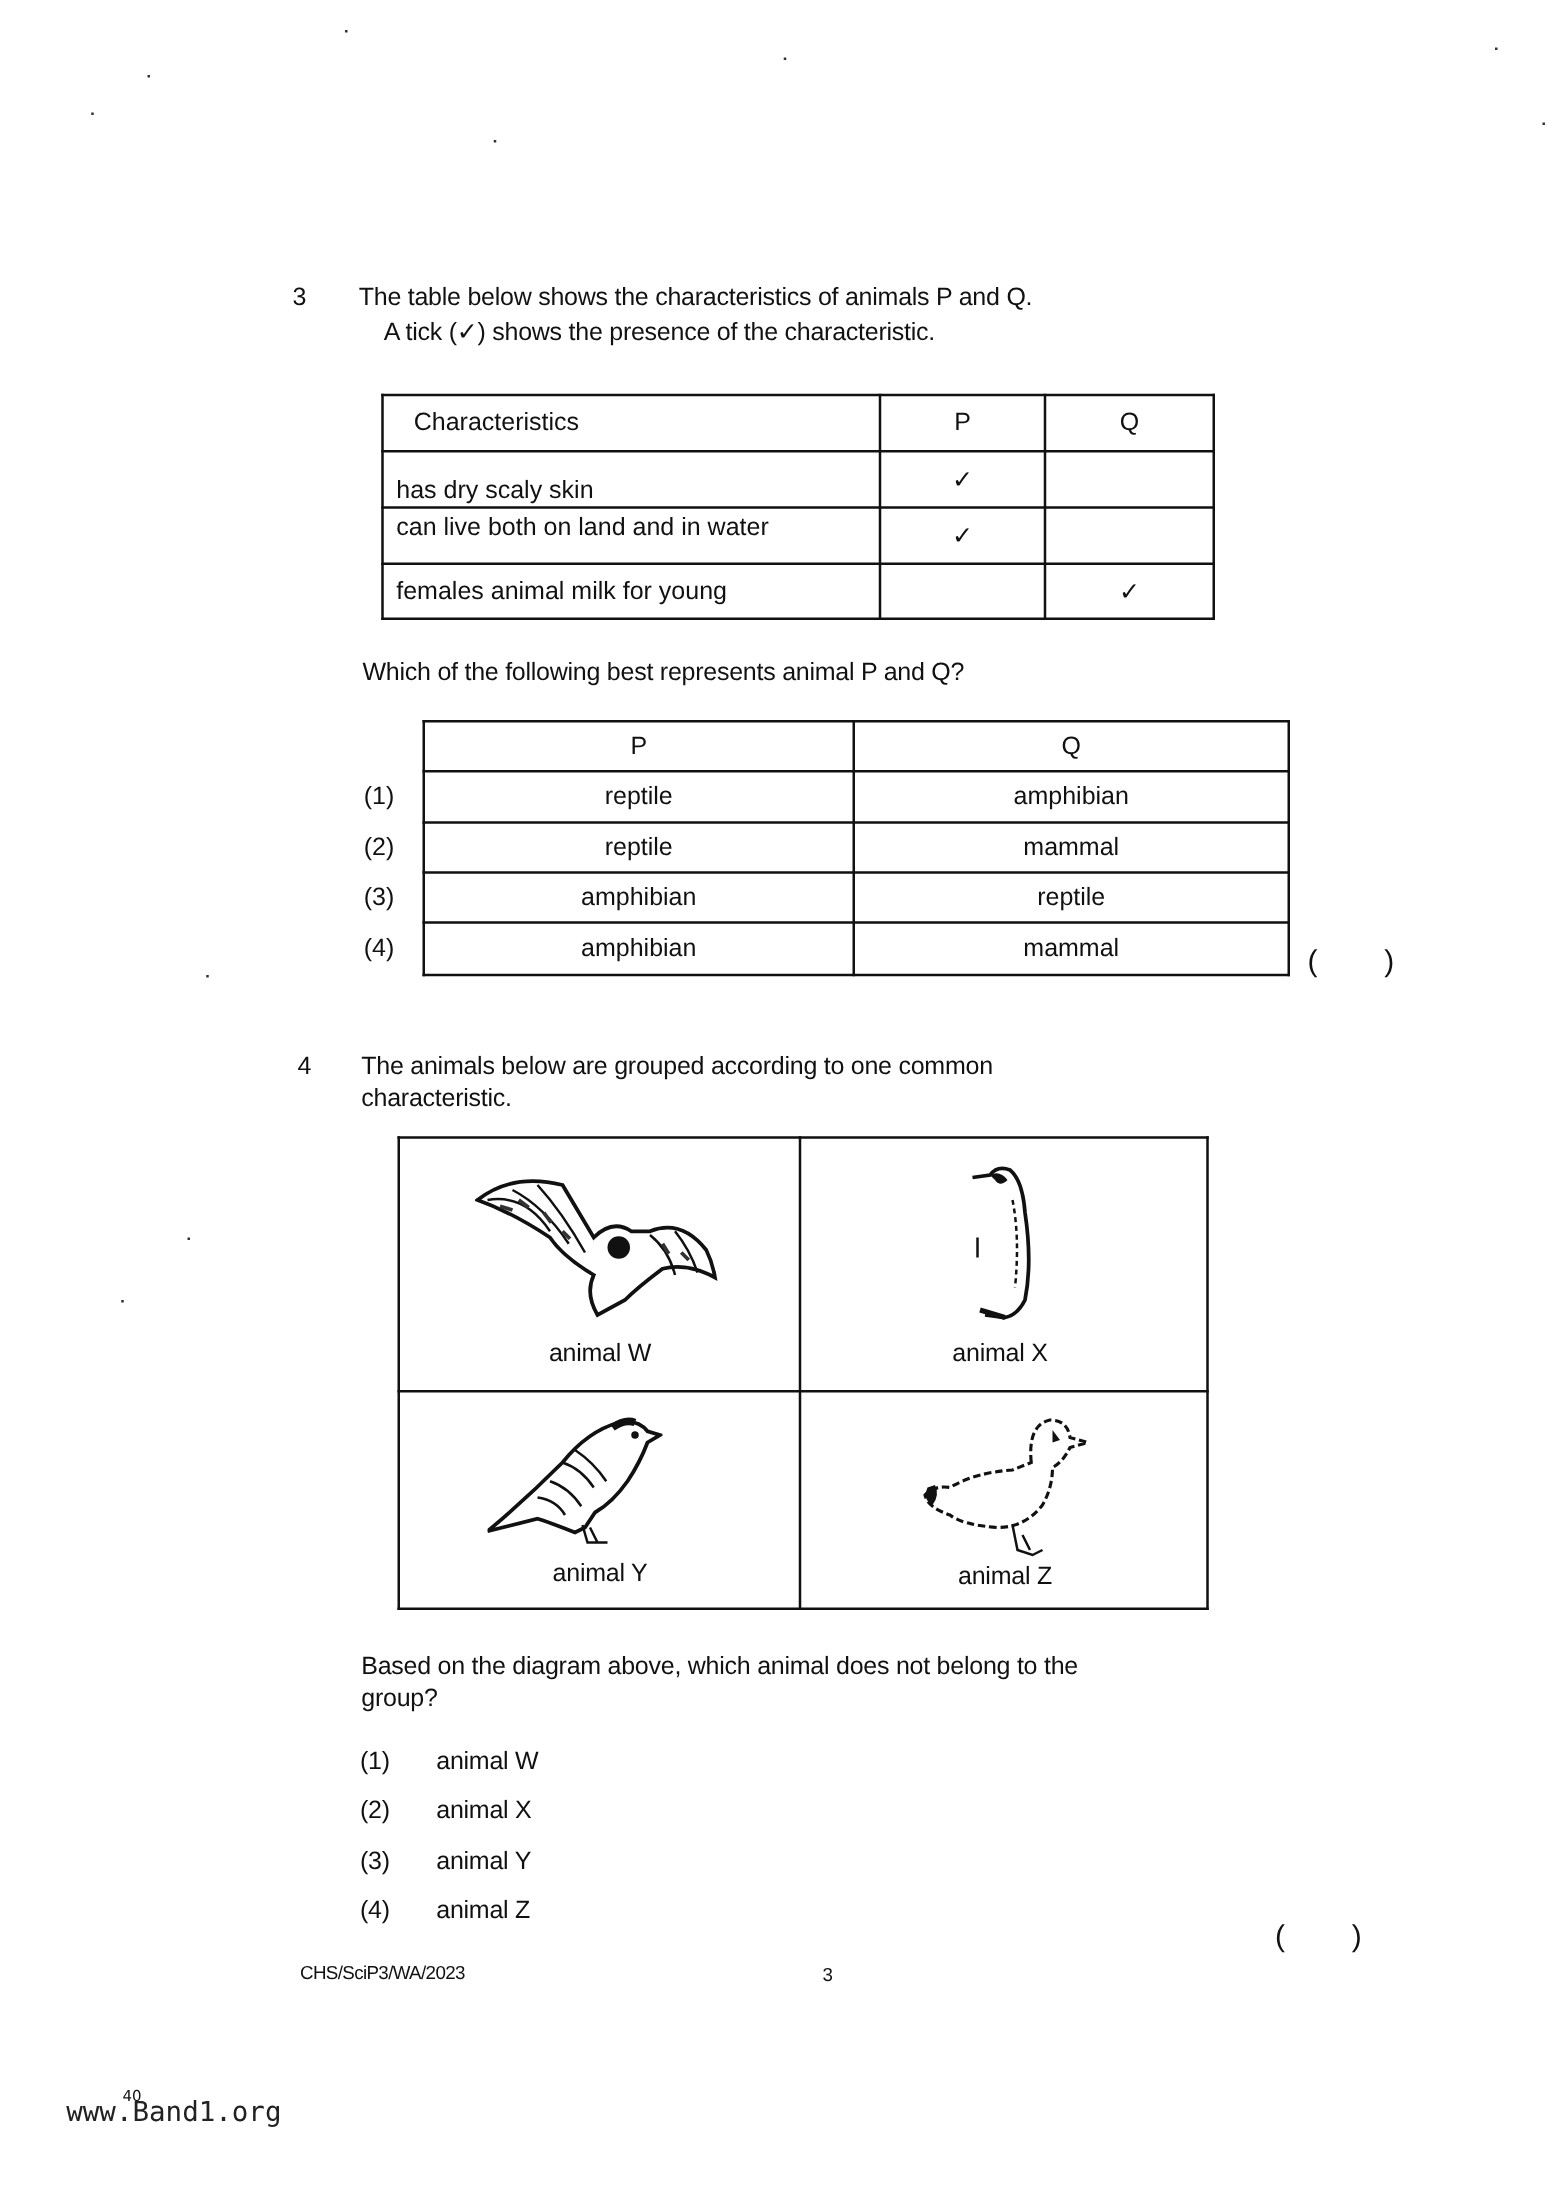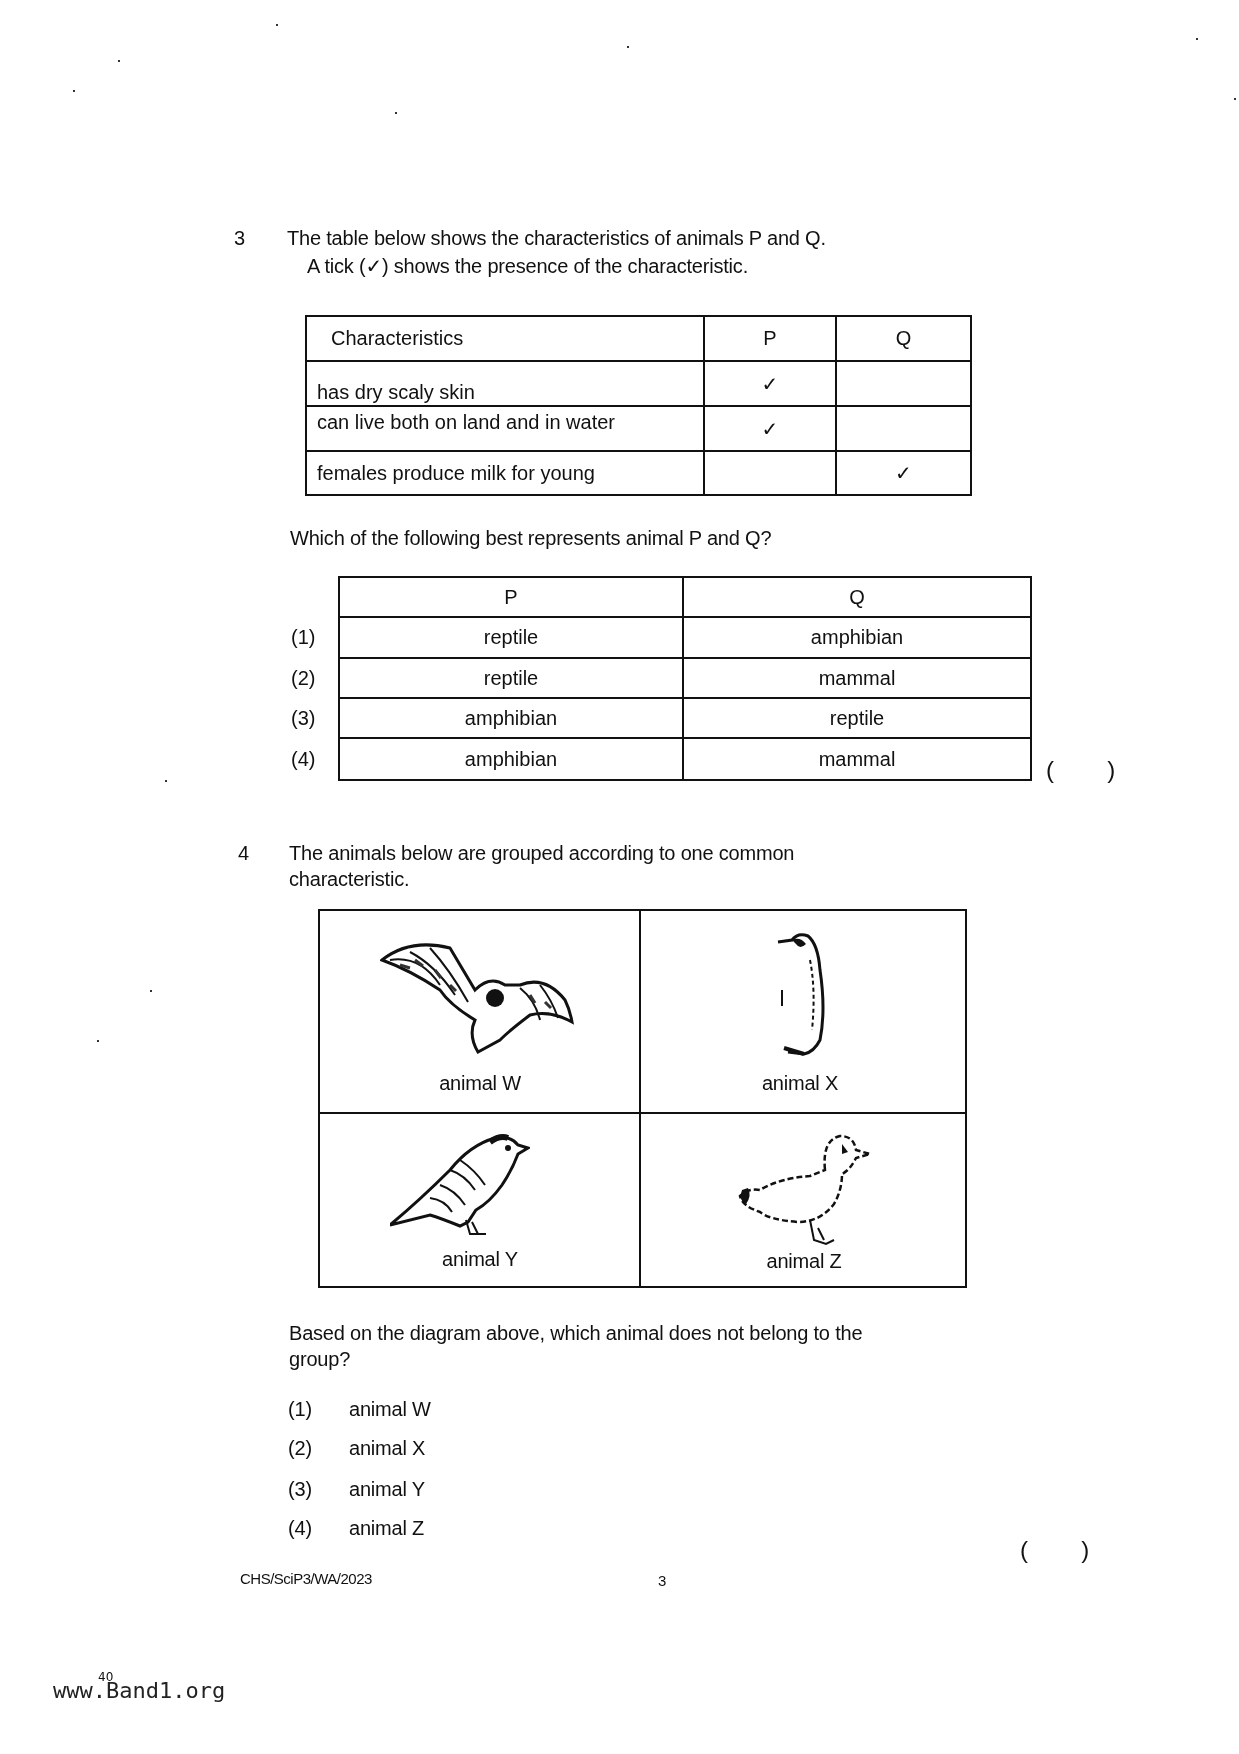--- a/index.html
+++ b/index.html
@@ -54,21 +54,21 @@
   <div class="cell center" style="left:837px;top:317px;width:133px;height:43px;">Q</div>
 
   <div class="cell" style="left:317px;top:362px;width:380px;height:61px;">has dry scaly skin</div>
   <div class="cell center tick" style="left:705px;top:362px;width:130px;height:43px;">✓</div>
   <div class="cell center tick" style="left:837px;top:362px;width:133px;height:43px;"></div>
 
   <div class="cell" style="left:317px;top:407px;width:380px;height:31px;">can live both on land and in water</div>
   <div class="cell center tick" style="left:705px;top:407px;width:130px;height:43px;">✓</div>
   <div class="cell center tick" style="left:837px;top:407px;width:133px;height:43px;"></div>
 
-  <div class="cell" style="left:317px;top:452px;width:380px;height:42px;">females produce milk for young</div>
+  <div class="cell" style="left:317px;top:452px;width:380px;height:42px;">females animal milk for young</div>
   <div class="cell center tick" style="left:705px;top:452px;width:130px;height:42px;"></div>
   <div class="cell center tick" style="left:837px;top:452px;width:133px;height:42px;">✓</div>
 </div>
 
 <div class="abs txt" style="left:290px;top:528px;">Which of the following best represents animal P and Q?</div>
 
 <div>
   <div class="line" style="left:338px;top:576px;width:694px;height:2px;"></div>
   <div class="line" style="left:338px;top:616px;width:694px;height:2px;"></div>
   <div class="line" style="left:338px;top:657px;width:694px;height:2px;"></div>

